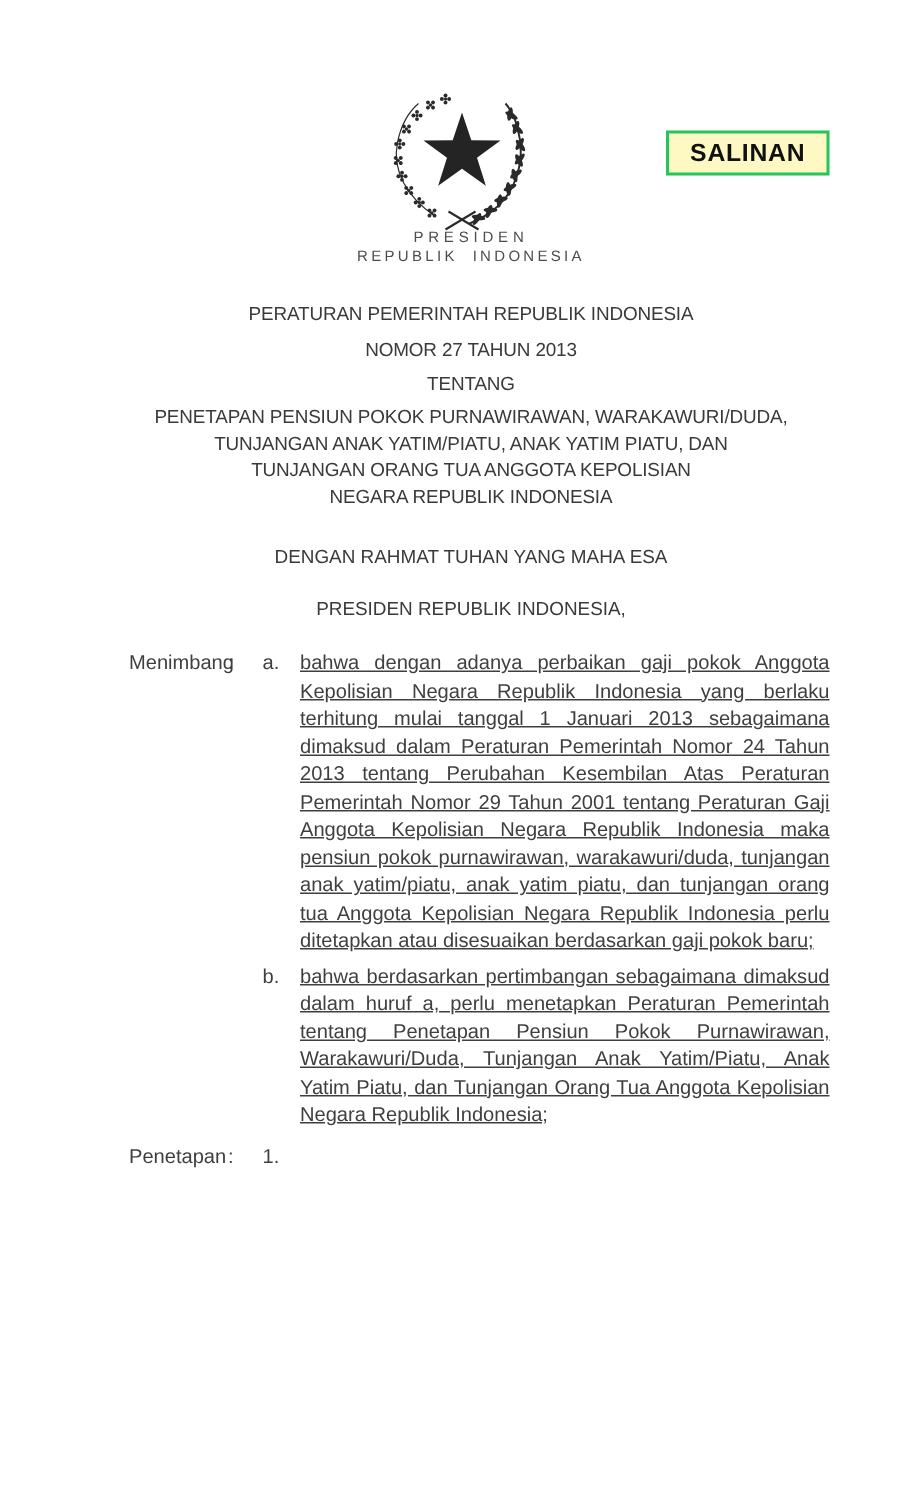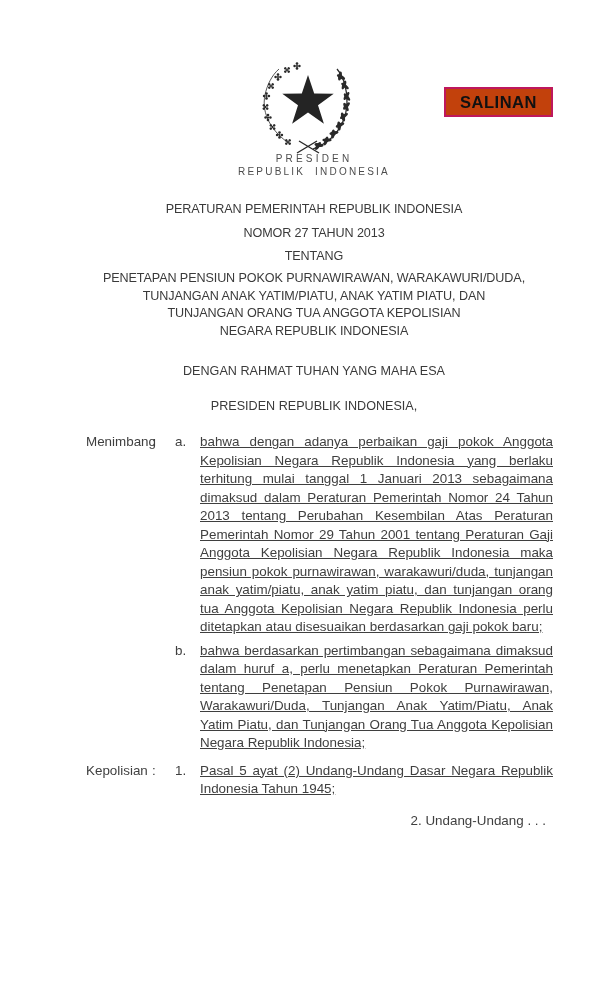--- a/index.html
+++ b/index.html
@@ -6,21 +6,21 @@
   .page {
     position:relative; width:612px; height:1008px; margin:0 auto;
     background:#ffffff; overflow:hidden;
     font-family:"Liberation Sans","DejaVu Sans",sans-serif;
     color:#3f3f3f;
   }
   
   .emblem { position:absolute; left:256px; top:58px; width:100px; height:104px; }
   .stamp {
     position:absolute; left:444px; top:87px; width:105px; height:26px;
-    border:2px solid #be185d; background:#c2410c;
+    border:2px solid #22c55e; background:#fef9c3;
     display:flex; align-items:center; justify-content:center;
   }
   .stamp span { font-weight:bold; font-size:16.5px; letter-spacing:.5px; color:#111111; }
   .hdr { position:absolute; left:8px; width:612px; text-align:center; white-space:nowrap; }
   .lh1 { top:153px; font-size:10px; letter-spacing:3.2px; color:#4d4d4d; }
   .lh2 { top:166px; font-size:10px; letter-spacing:2.2px; word-spacing:5px; color:#4d4d4d; }
   .t1  { top:202px; font-size:12.6px; letter-spacing:-.1px; color:#3a3a3a; }
   .t2  { top:226px; font-size:12.6px; letter-spacing:-.1px; color:#3a3a3a; }
   .t3  { top:249px; font-size:12.6px; letter-spacing:-.1px; color:#3a3a3a; }
   .subject { position:absolute; left:8px; width:612px; top:270px; text-align:center;
@@ -179,22 +179,20 @@
     </div>
 
     <div class="row">
       <div class="c-label"></div>
       <div class="c-colon"></div>
       <div class="c-marker">b.</div>
       <div class="c-text">bahwa berdasarkan pertimbangan sebagaimana dimaksud dalam huruf a, perlu menetapkan Peraturan Pemerintah tentang Penetapan Pensiun Pokok Purnawirawan, Warakawuri/Duda, Tunjangan Anak Yatim/Piatu, Anak Yatim Piatu, dan Tunjangan Orang Tua Anggota Kepolisian Negara Republik Indonesia;</div>
     </div>
 
     <div class="row section-gap">
-      <div class="c-label">Kepolisian</div>
+      <div class="c-label">Penetapan</div>
       <div class="c-colon">:</div>
       <div class="c-marker">1.</div>
-      <div class="c-text">Pasal 5 ayat (2) Undang-Undang Dasar Negara Republik Indonesia Tahun 1945;</div>
     </div>
 
-    <div class="catchword">2. Undang-Undang . . .</div>
   </div>
 
 </div>
 
 </body></html>

